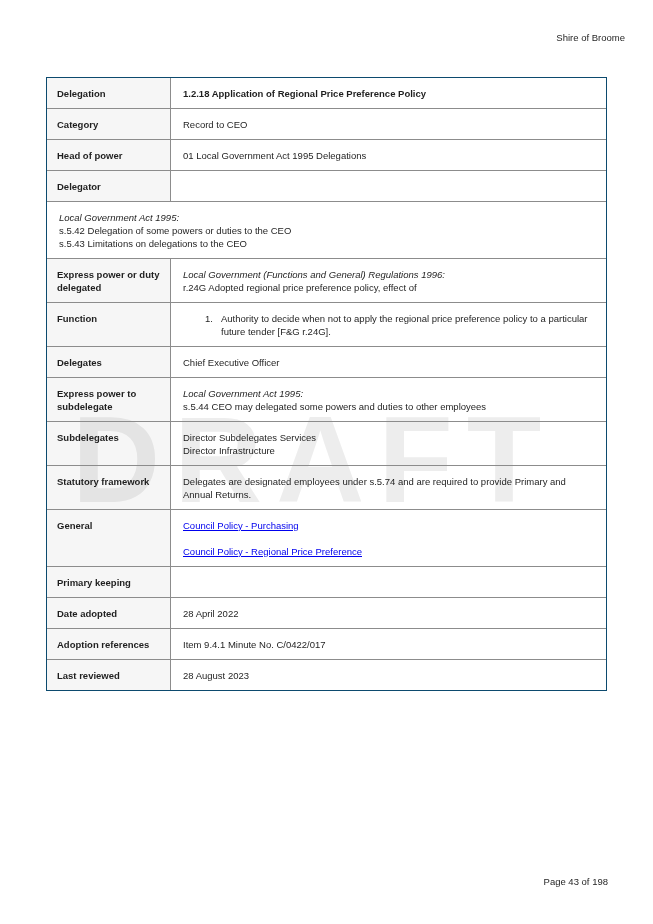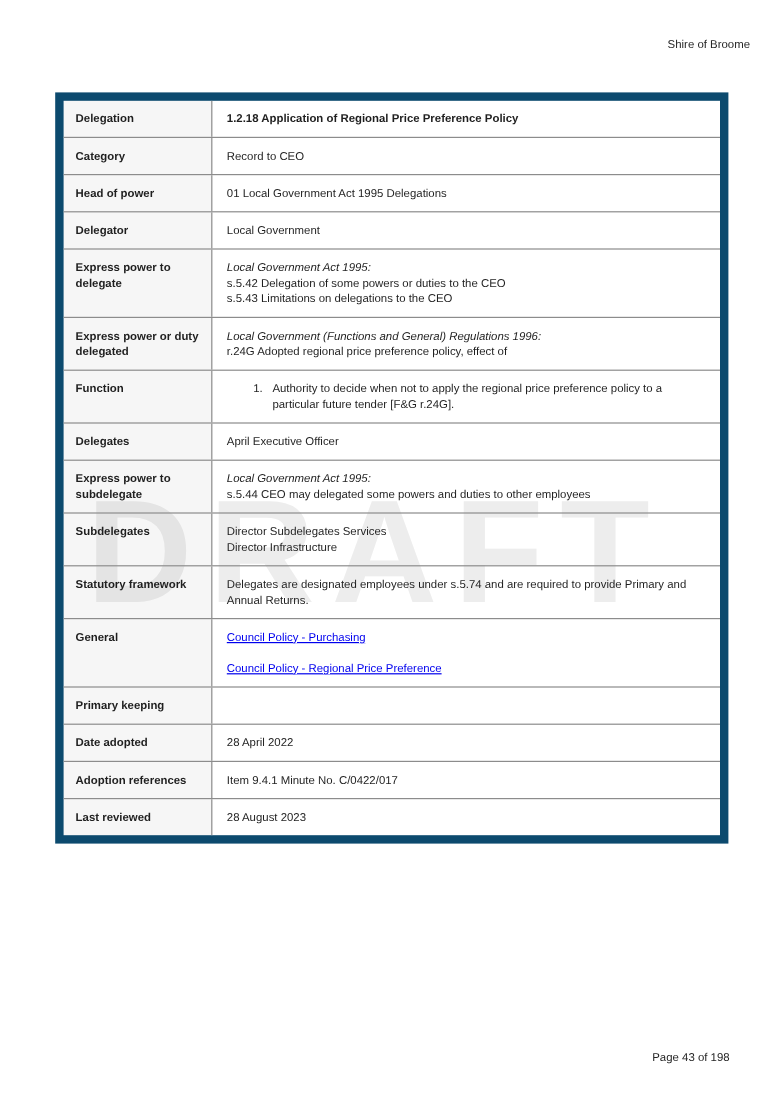--- a/index.html
+++ b/index.html
@@ -22,21 +22,21 @@
   .watermark{
     position:absolute;top:390px;left:72px;
     font-size:122px;font-weight:700;
     letter-spacing:14px;
     color:var(--wm,#ededed);
     z-index:0;
     user-select:none;
   }
   .dtable{
     position:absolute;left:46px;top:77px;width:561px;
-    border:7px solid #0c4a6e;
+    border:1px solid #0c4a6e;
     box-sizing:border-box;
     z-index:1;
     background:transparent;
   }
   .drow{
     display:flex;
     border-bottom:1px solid #8c8c8c;
   }
   .drow:last-child{border-bottom:none;}
   .cell{
@@ -86,26 +86,22 @@
       </div>
     </div>
     <div class="drow">
       <div class="cell label">Head of power</div>
       <div class="cell value">
         <div class="line plain">01 Local Government Act 1995 Delegations</div>
       </div>
     </div>
     <div class="drow">
       <div class="cell label">Delegator</div>
-      <div class="cell value">
-        <div class="line plain">Local Government</div>
-      </div>
     </div>
     <div class="drow">
-      <div class="cell label">Express power to delegate</div>
       <div class="cell value">
         <div class="line italic">Local Government Act 1995:</div>
         <div class="line plain">s.5.42 Delegation of some powers or duties to the CEO</div>
         <div class="line plain">s.5.43 Limitations on delegations to the CEO</div>
       </div>
     </div>
     <div class="drow">
       <div class="cell label">Express power or duty delegated</div>
       <div class="cell value">
         <div class="line italic">Local Government (Functions and General) Regulations 1996:</div>
@@ -117,21 +113,21 @@
       <div class="cell value">
         <div class="line numbered">
           <span class="num">1.</span>
           <span class="num-text">Authority to decide when not to apply the regional price preference policy to a particular future tender [F&amp;G r.24G].</span>
         </div>
       </div>
     </div>
     <div class="drow">
       <div class="cell label">Delegates</div>
       <div class="cell value">
-        <div class="line plain">April Executive Officer</div>
+        <div class="line plain">Chief Executive Officer</div>
       </div>
     </div>
     <div class="drow">
       <div class="cell label">Express power to subdelegate</div>
       <div class="cell value">
         <div class="line italic">Local Government Act 1995:</div>
         <div class="line plain">s.5.44 CEO may delegated some powers and duties to other employees</div>
       </div>
     </div>
     <div class="drow">

